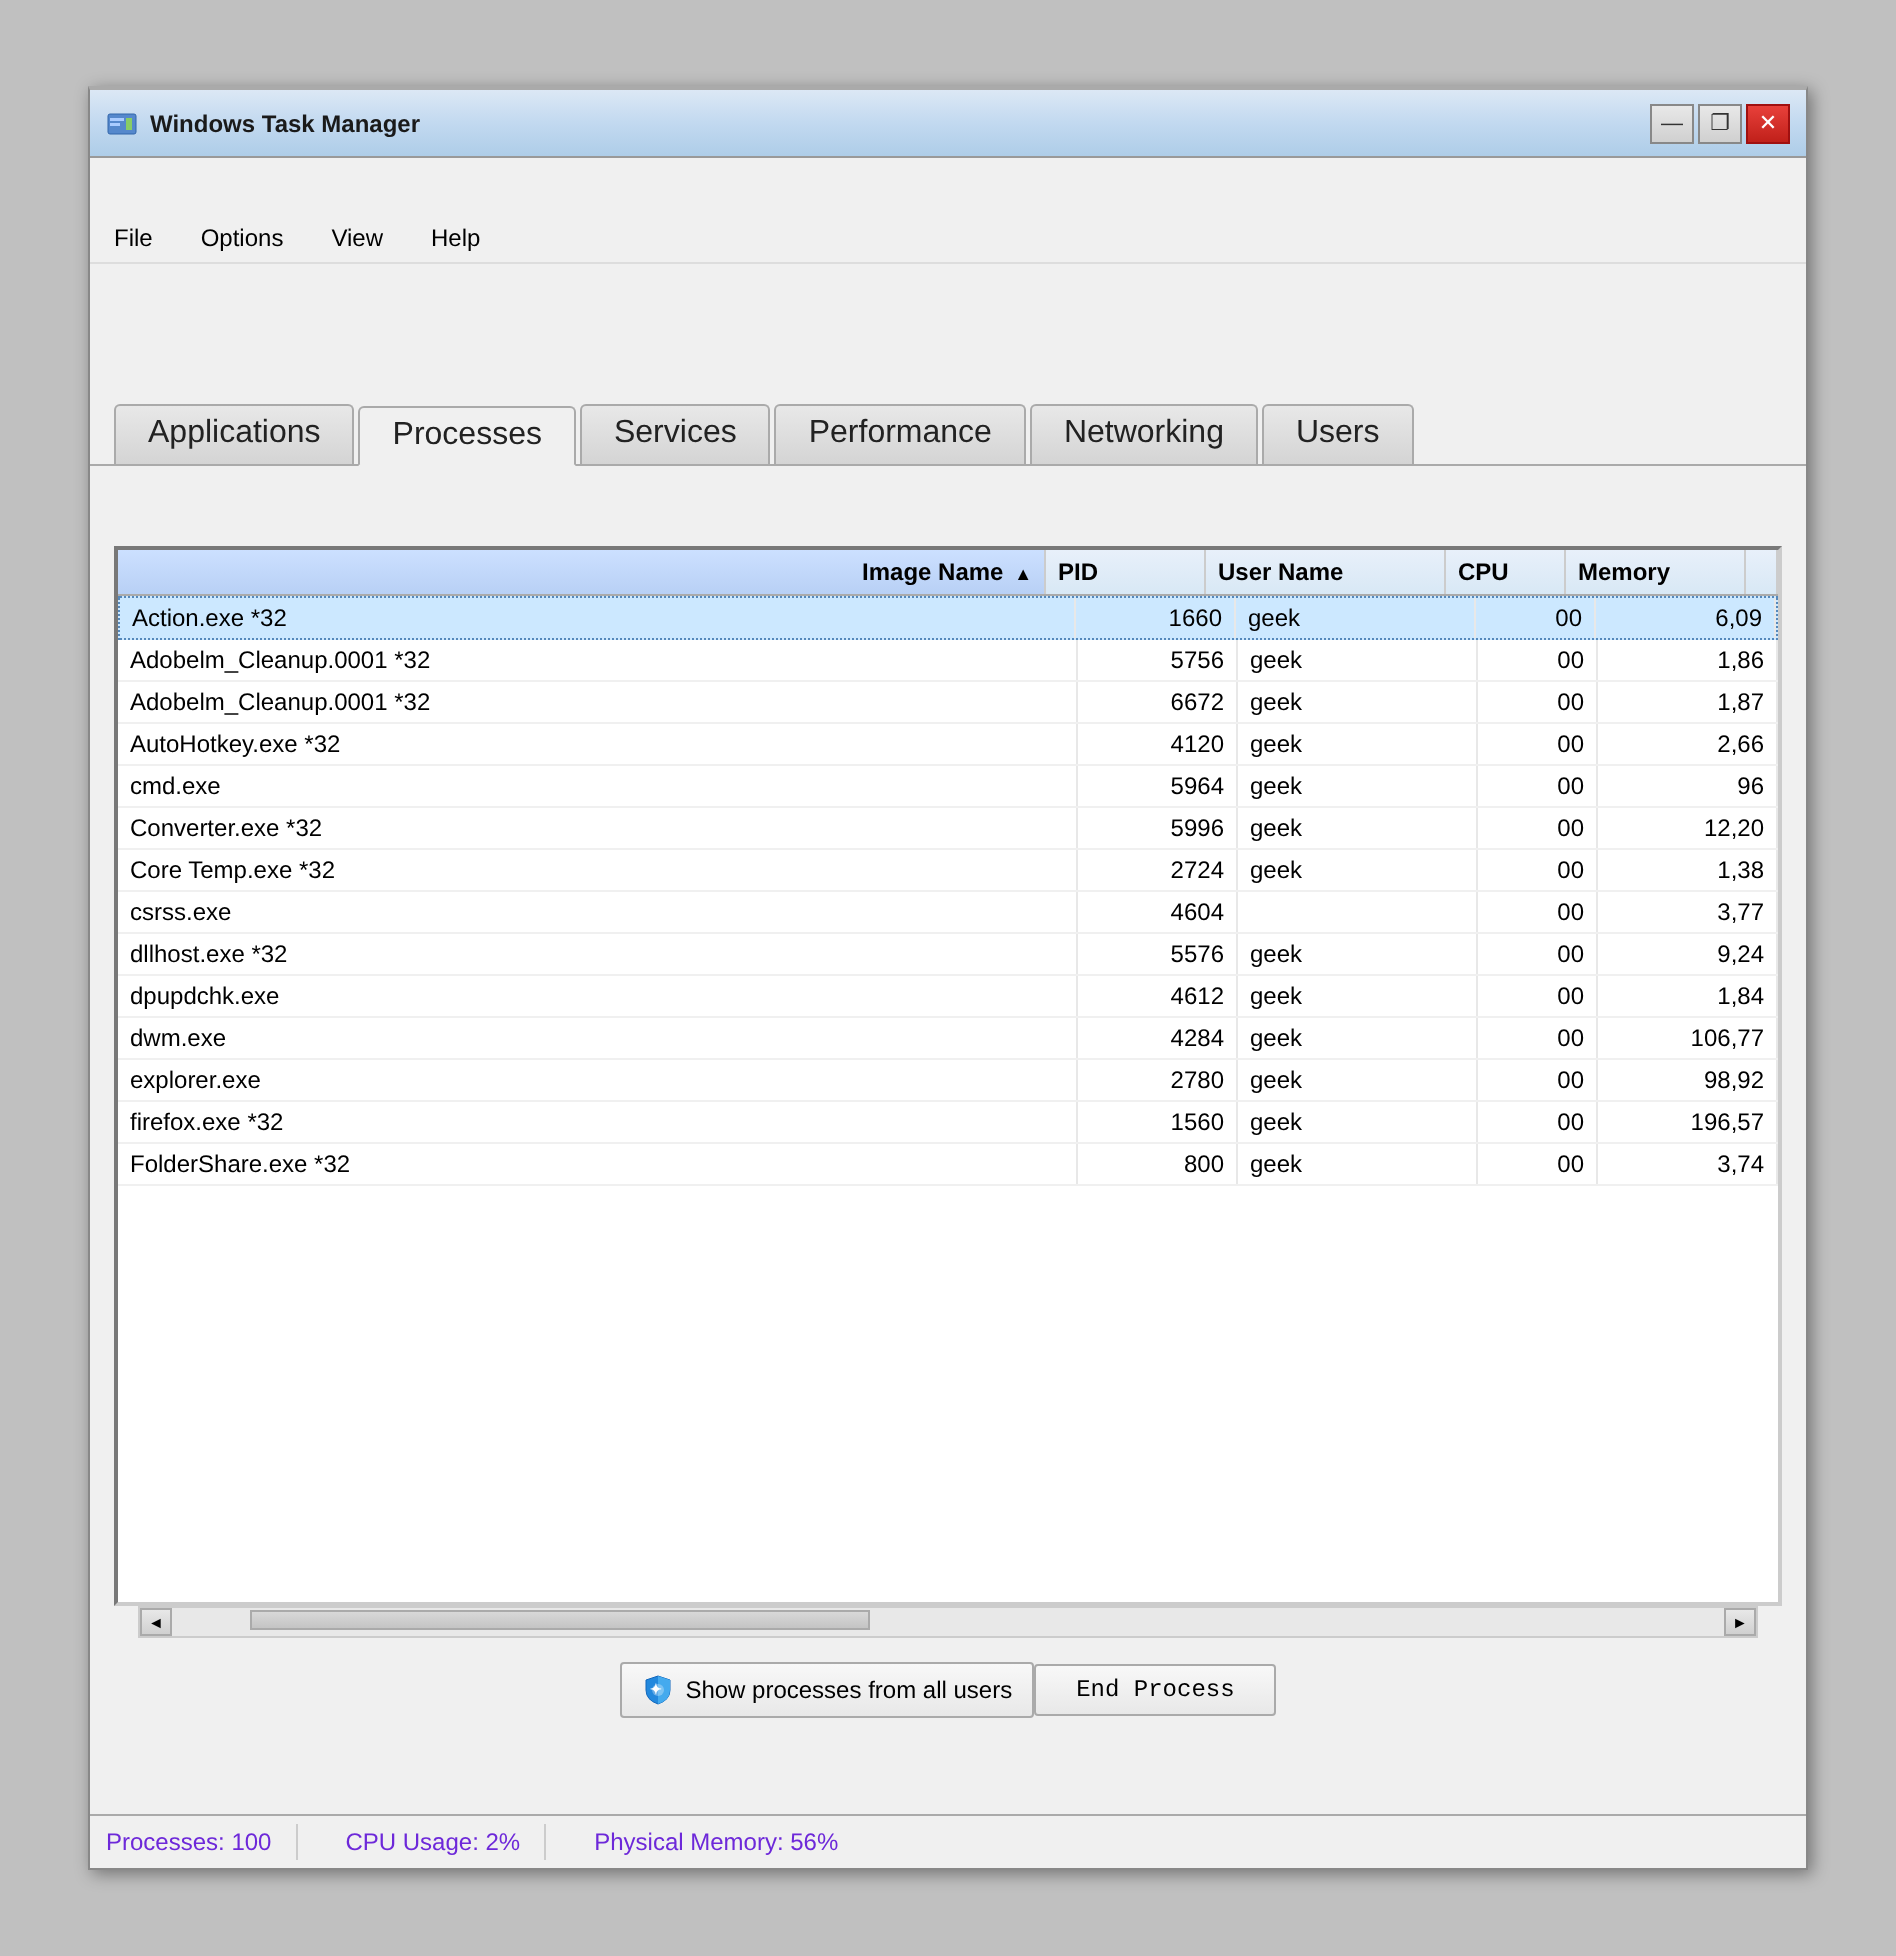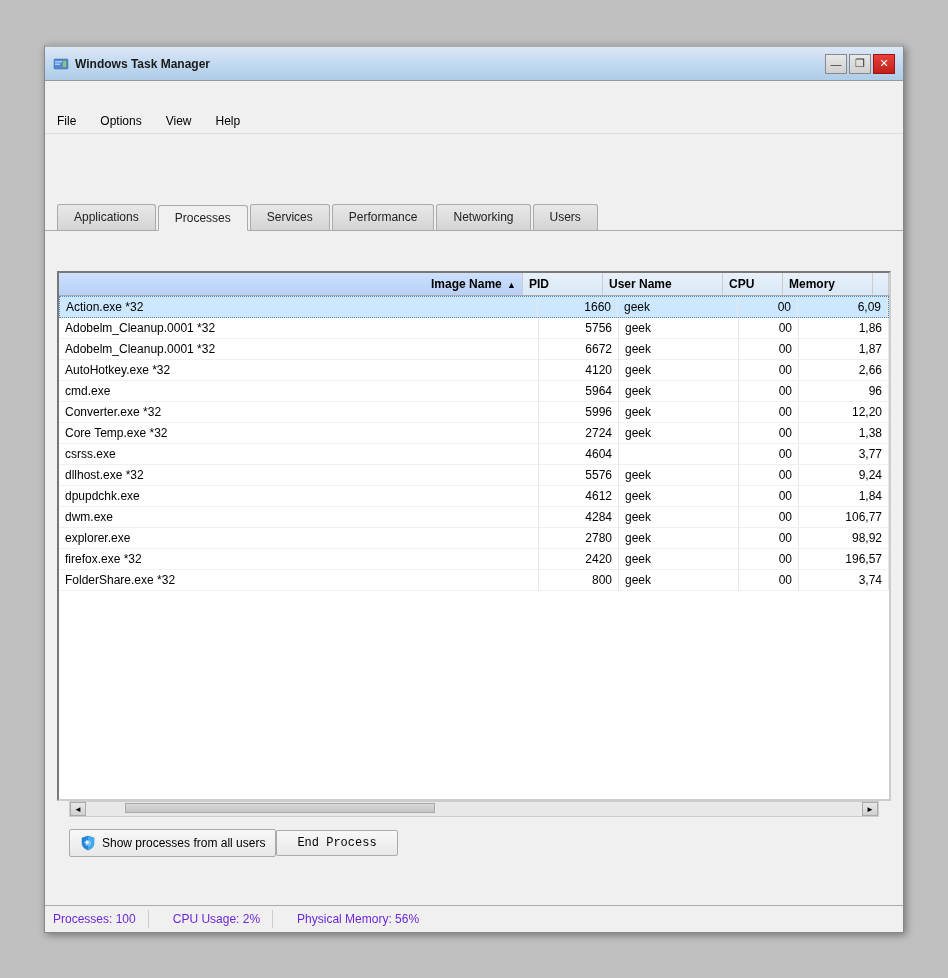--- a/index.html
+++ b/index.html
@@ -97,21 +97,21 @@
       display: flex;
       gap: 0;
       border-bottom: 1px solid #aaa;
     }
 
     .tab {
       padding: 5px 16px;
       border: 1px solid #aaa;
       background: linear-gradient(to bottom, #e8e8e8, #d4d4d4);
       cursor: pointer;
-      font-size: 12px;
+      font-size: 16px;
       color: #222;
       border-bottom: none;
       margin-right: 2px;
       border-radius: 3px 3px 0 0;
       margin-top: 36px;
     }
 
     .tab.active {
       background: #f0f0f0;
       border-bottom: 1px solid #f0f0f0;
@@ -199,21 +199,21 @@
     }
 
     .td.right {
       text-align: right;
     }
 
     .bottom-area {
       padding: 8px 12px;
       display: flex;
       align-items: center;
-      justify-content: flex-start;
+      justify-content: center;
     }
 
     .h-scroll-area {
       margin: 0 12px 4px 12px;
       height: 16px;
       background: #f0f0f0;
       border: 1px solid #ccc;
       display: flex;
     }
 
@@ -429,21 +429,21 @@
           </div>
           <div class="table-row">
             <div class="td">explorer.exe</div>
             <div class="td right">2780</div>
             <div class="td">geek</div>
             <div class="td right">00</div>
             <div class="td right">98,92</div>
           </div>
           <div class="table-row">
             <div class="td">firefox.exe *32</div>
-            <div class="td right">2420</div>
+            <div class="td right">1560</div>
             <div class="td">geek</div>
             <div class="td right">00</div>
             <div class="td right">196,57</div>
           </div>
           <div class="table-row">
             <div class="td">FolderShare.exe *32</div>
             <div class="td right">800</div>
             <div class="td">geek</div>
             <div class="td right">00</div>
             <div class="td right">3,74</div>

